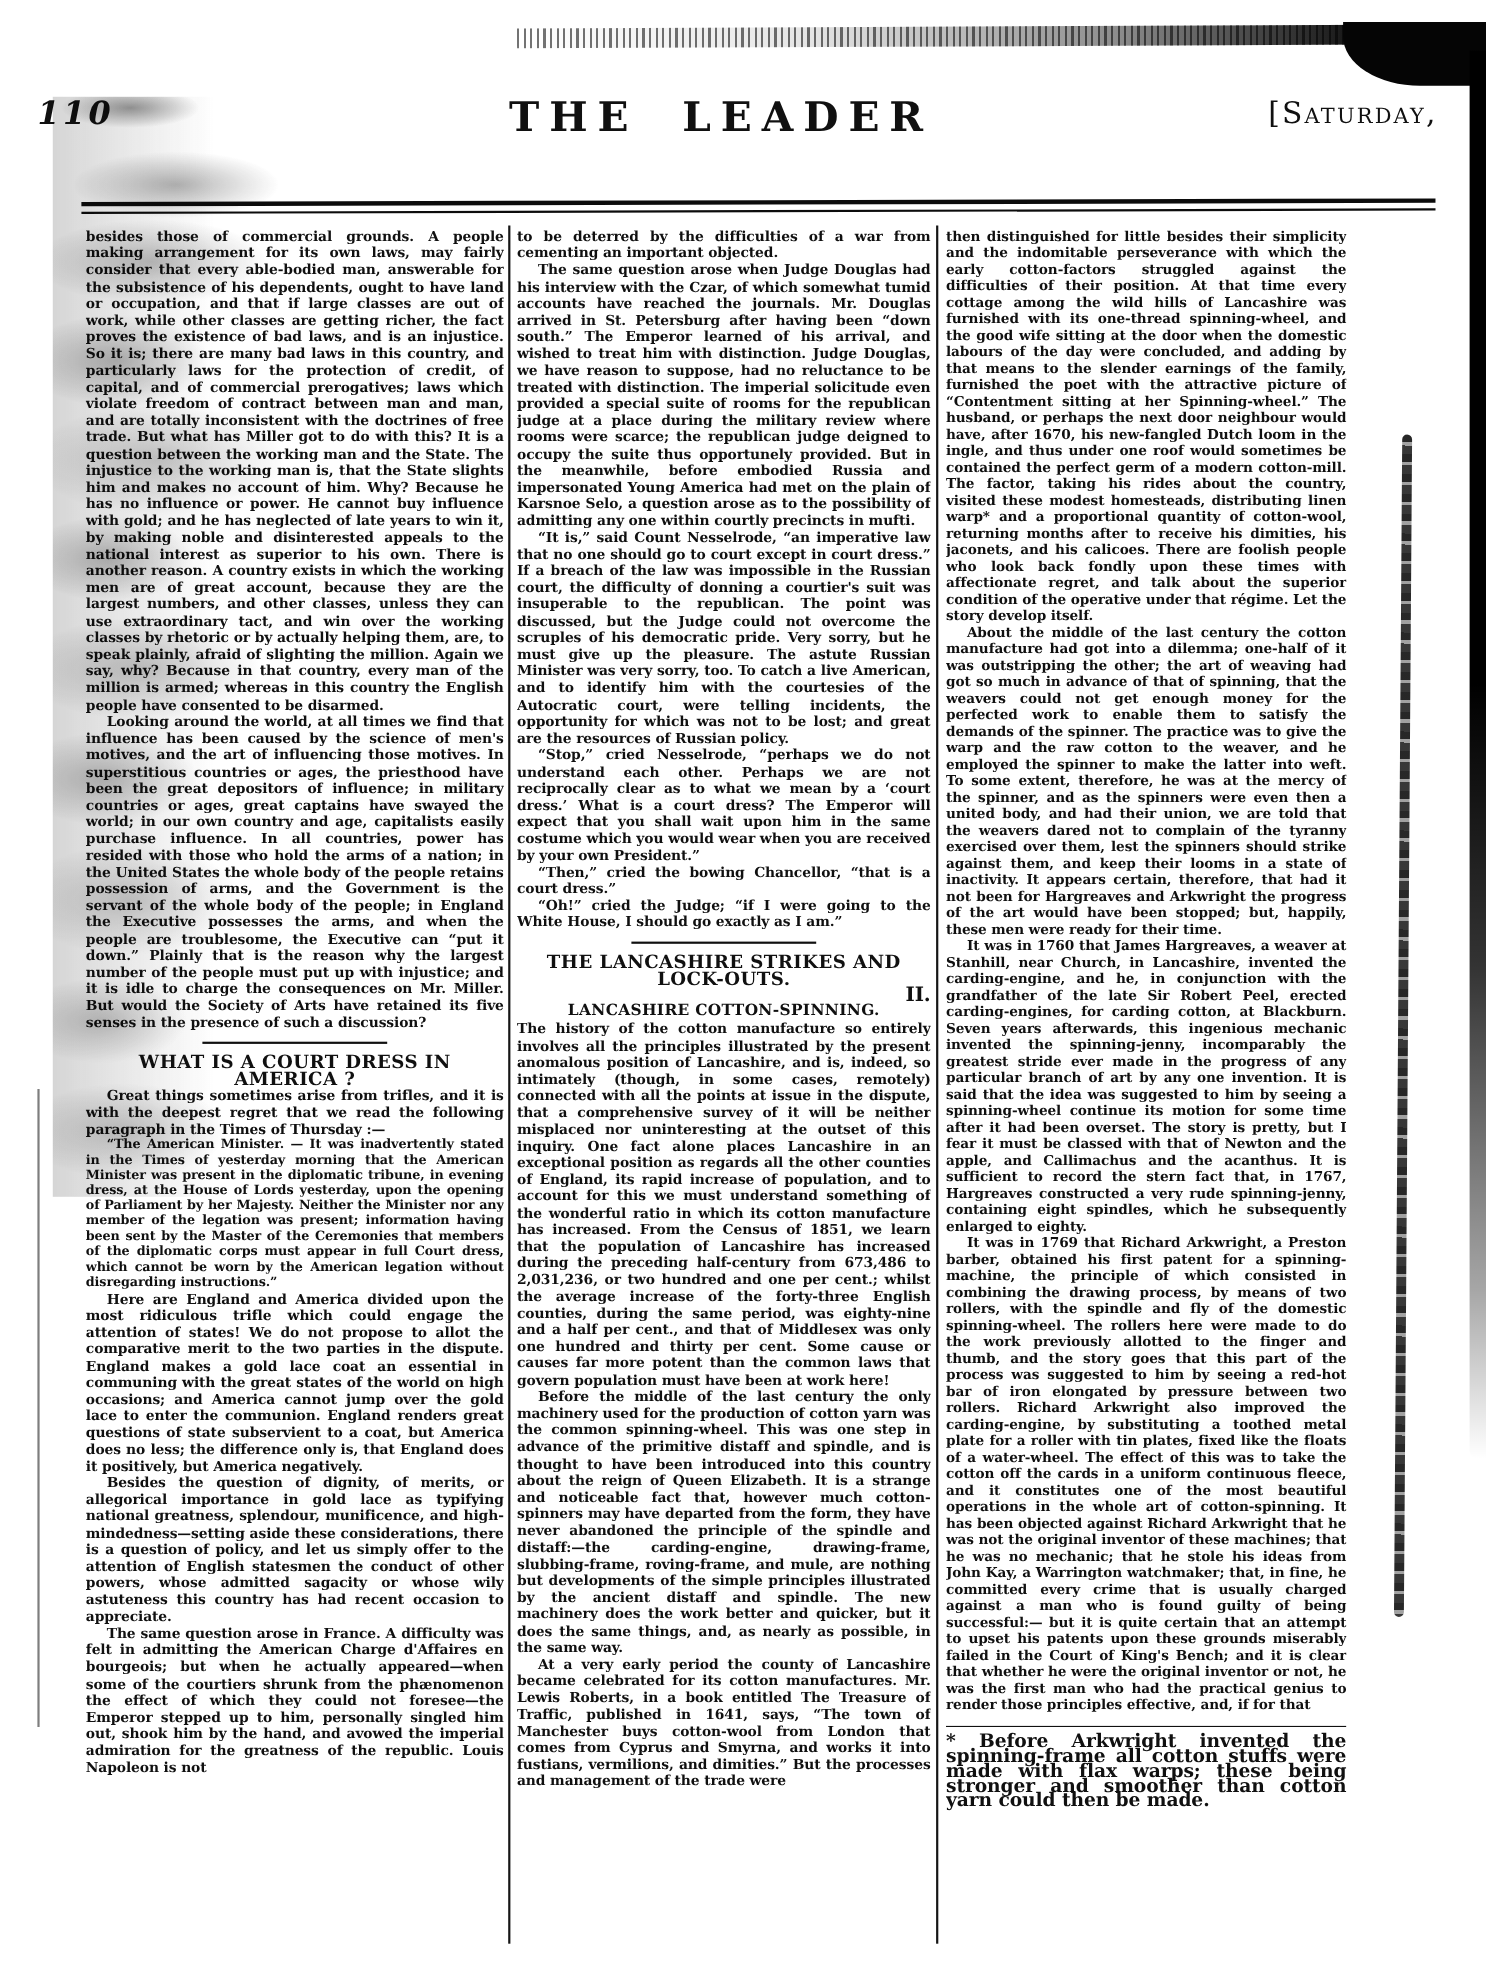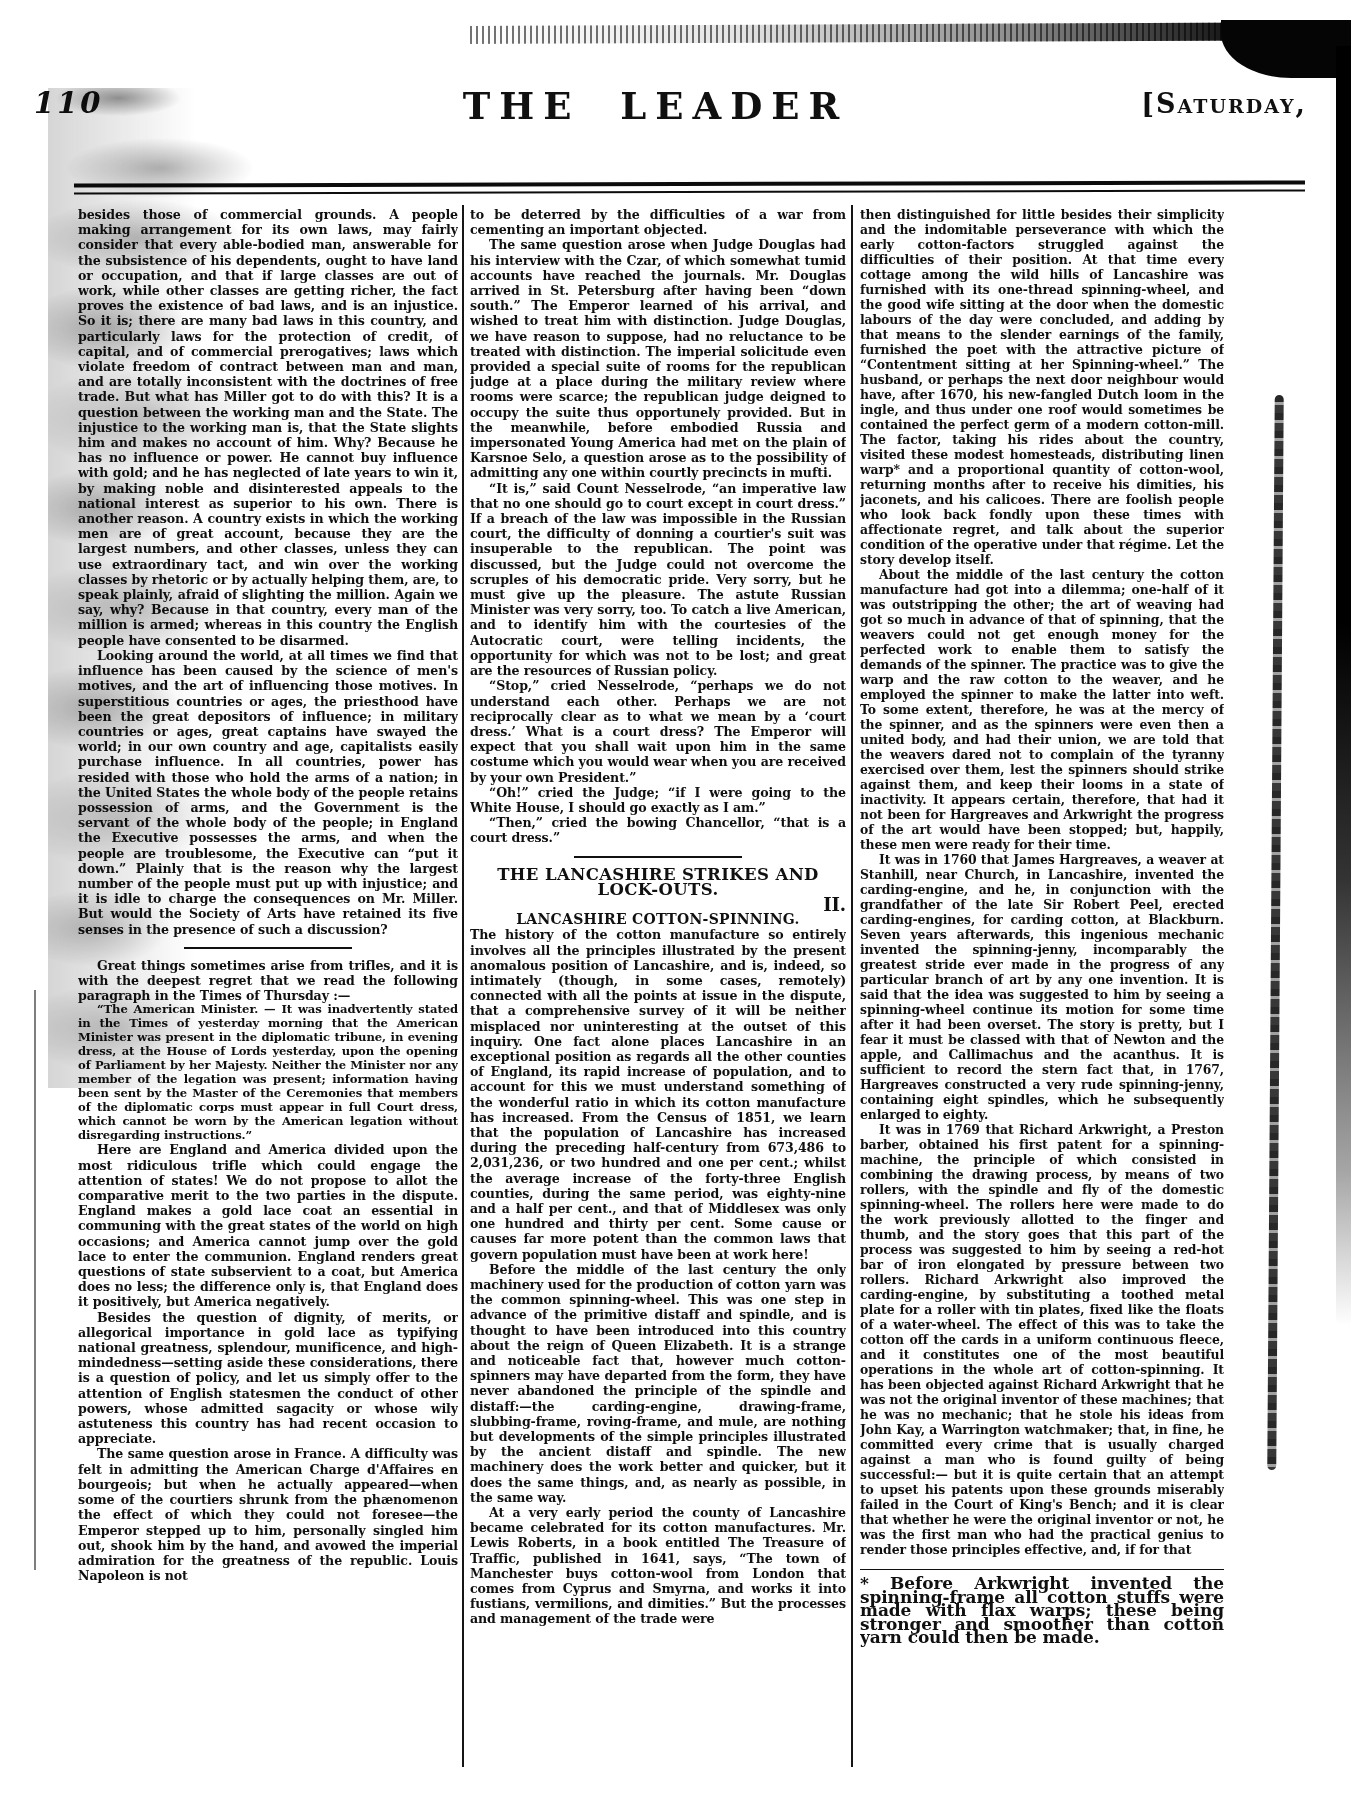--- a/index.html
+++ b/index.html
@@ -14,21 +14,21 @@
   .pagenum {
     position:absolute; left:34px; top:86px;
     font-size:29px; font-weight:bold; letter-spacing:3px;font-style:italic;
   }
   .masthead {
     position:absolute; left:0; right:60px; top:84px; text-align:center;
     font-size:37px; font-weight:bold; letter-spacing:9px; word-spacing:18px;margin-left:20px;
   }
   .dateline {
     position:absolute; right:44px; top:88px;
-    font-size:27px; font-weight:bold; font-variant:small-caps; letter-spacing:2px;
+    font-size:27px; font-weight:normal; font-variant:small-caps; letter-spacing:2px;
   }
   .header-rule {
     position:absolute; left:74px; right:46px; top:182px; height:5px;
     border-top:4px solid #0c0c0c; border-bottom:2px solid #0c0c0c;
     transform:rotate(-0.15deg);
   }
 
   
   .col {
     position:absolute; top:207px; height:1582px; overflow:hidden;
@@ -106,34 +106,35 @@
   <div class="header-rule"></div>
 
   <div class="vrule vrule-1"></div>
   <div class="vrule vrule-2"></div>
   <div class="page-edge-line"></div>
 
   <div class="col col-left">
     <p class="cont">besides those of commercial grounds. A people making arrangement for its own laws, may fairly consider that every able-bodied man, answerable for the subsistence of his dependents, ought to have land or occupation, and that if large classes are out of work, while other classes are getting richer, the fact proves the existence of bad laws, and is an injustice. So it is; there are many bad laws in this country, and particularly laws for the protection of credit, of capital, and of commercial prerogatives; laws which violate freedom of contract between man and man, and are totally inconsistent with the doctrines of free trade. But what has Miller got to do with this? It is a question between the working man and the State. The injustice to the working man is, that the State slights him and makes no account of him. Why? Because he has no influence or power. He cannot buy influence with gold; and he has neglected of late years to win it, by making noble and disinterested appeals to the national interest as superior to his own. There is another reason. A country exists in which the working men are of great account, because they are the largest numbers, and other classes, unless they can use extraordinary tact, and win over the working classes by rhetoric or by actually helping them, are, to speak plainly, afraid of slighting the million. Again we say, why? Because in that country, every man of the million is armed; whereas in this country the English people have consented to be disarmed.</p>
     <p>Looking around the world, at all times we find that influence has been caused by the science of men's motives, and the art of influencing those motives. In superstitious countries or ages, the priesthood have been the great depositors of influence; in military countries or ages, great captains have swayed the world; in our own country and age, capitalists easily purchase influence. In all countries, power has resided with those who hold the arms of a nation; in the United States the whole body of the people retains possession of arms, and the Government is the servant of the whole body of the people; in England the Executive possesses the arms, and when the people are troublesome, the Executive can “put it down.” Plainly that is the reason why the largest number of the people must put up with injustice; and it is idle to charge the consequences on Mr. Miller. But would the Society of Arts have retained its five senses in the presence of such a discussion?</p>
     <hr class="divider">
+    <p class="art-title">WHAT IS A COURT DRESS IN AMERICA ?</p>
     <p>Great things sometimes arise from trifles, and it is with the deepest regret that we read the following paragraph in the Times of Thursday :—</p>
     <p class="quote">“The American Minister. — It was inadvertently stated in the Times of yesterday morning that the American Minister was present in the diplomatic tribune, in evening dress, at the House of Lords yesterday, upon the opening of Parliament by her Majesty. Neither the Minister nor any member of the legation was present; information having been sent by the Master of the Ceremonies that members of the diplomatic corps must appear in full Court dress, which cannot be worn by the American legation without disregarding instructions.”</p>
     <p>Here are England and America divided upon the most ridiculous trifle which could engage the attention of states! We do not propose to allot the comparative merit to the two parties in the dispute. England makes a gold lace coat an essential in communing with the great states of the world on high occasions; and America cannot jump over the gold lace to enter the communion. England renders great questions of state subservient to a coat, but America does no less; the difference only is, that England does it positively, but America negatively.</p>
     <p>Besides the question of dignity, of merits, or allegorical importance in gold lace as typifying national greatness, splendour, munificence, and high-mindedness—setting aside these considerations, there is a question of policy, and let us simply offer to the attention of English statesmen the conduct of other powers, whose admitted sagacity or whose wily astuteness this country has had recent occasion to appreciate.</p>
     <p>The same question arose in France. A difficulty was felt in admitting the American Charge d'Affaires en bourgeois; but when he actually appeared—when some of the courtiers shrunk from the phænomenon the effect of which they could not foresee—the Emperor stepped up to him, personally singled him out, shook him by the hand, and avowed the imperial admiration for the greatness of the republic. Louis Napoleon is not</p>
   </div>
 
   <div class="col col-mid">
     <p class="cont">to be deterred by the difficulties of a war from cementing an important objected.</p>
     <p>The same question arose when Judge Douglas had his interview with the Czar, of which somewhat tumid accounts have reached the journals. Mr. Douglas arrived in St. Petersburg after having been “down south.” The Emperor learned of his arrival, and wished to treat him with distinction. Judge Douglas, we have reason to suppose, had no reluctance to be treated with distinction. The imperial solicitude even provided a special suite of rooms for the republican judge at a place during the military review where rooms were scarce; the republican judge deigned to occupy the suite thus opportunely provided. But in the meanwhile, before embodied Russia and impersonated Young America had met on the plain of Karsnoe Selo, a question arose as to the possibility of admitting any one within courtly precincts in mufti.</p>
     <p>“It is,” said Count Nesselrode, “an imperative law that no one should go to court except in court dress.” If a breach of the law was impossible in the Russian court, the difficulty of donning a courtier's suit was insuperable to the republican. The point was discussed, but the Judge could not overcome the scruples of his democratic pride. Very sorry, but he must give up the pleasure. The astute Russian Minister was very sorry, too. To catch a live American, and to identify him with the courtesies of the Autocratic court, were telling incidents, the opportunity for which was not to be lost; and great are the resources of Russian policy.</p>
     <p>“Stop,” cried Nesselrode, “perhaps we do not understand each other. Perhaps we are not reciprocally clear as to what we mean by a ‘court dress.’ What is a court dress? The Emperor will expect that you shall wait upon him in the same costume which you would wear when you are received by your own President.”</p>
+    <p>“Then,” cried the bowing Chancellor, “that is a court dress.”</p>
     <p>“Oh!” cried the Judge; “if I were going to the White House, I should go exactly as I am.”</p>
-    <p>“Then,” cried the bowing Chancellor, “that is a court dress.”</p>
     <hr class="divider">
     <p class="art-title2">THE LANCASHIRE STRIKES AND</p>
     <p class="art-title2">LOCK-OUTS.</p>
     <p class="sec-num">II.</p>
     <p class="sec-title">LANCASHIRE COTTON-SPINNING.</p>
     <p class="cont">The history of the cotton manufacture so entirely involves all the principles illustrated by the present anomalous position of Lancashire, and is, indeed, so intimately (though, in some cases, remotely) connected with all the points at issue in the dispute, that a comprehensive survey of it will be neither misplaced nor uninteresting at the outset of this inquiry. One fact alone places Lancashire in an exceptional position as regards all the other counties of England, its rapid increase of population, and to account for this we must understand something of the wonderful ratio in which its cotton manufacture has increased. From the Census of 1851, we learn that the population of Lancashire has increased during the preceding half-century from 673,486 to 2,031,236, or two hundred and one per cent.; whilst the average increase of the forty-three English counties, during the same period, was eighty-nine and a half per cent., and that of Middlesex was only one hundred and thirty per cent. Some cause or causes far more potent than the common laws that govern population must have been at work here!</p>
     <p>Before the middle of the last century the only machinery used for the production of cotton yarn was the common spinning-wheel. This was one step in advance of the primitive distaff and spindle, and is thought to have been introduced into this country about the reign of Queen Elizabeth. It is a strange and noticeable fact that, however much cotton-spinners may have departed from the form, they have never abandoned the principle of the spindle and distaff:—the carding-engine, drawing-frame, slubbing-frame, roving-frame, and mule, are nothing but developments of the simple principles illustrated by the ancient distaff and spindle. The new machinery does the work better and quicker, but it does the same things, and, as nearly as possible, in the same way.</p>
     <p>At a very early period the county of Lancashire became celebrated for its cotton manufactures. Mr. Lewis Roberts, in a book entitled The Treasure of Traffic, published in 1641, says, “The town of Manchester buys cotton-wool from London that comes from Cyprus and Smyrna, and works it into fustians, vermilions, and dimities.” But the processes and management of the trade were</p>
   </div>
 

